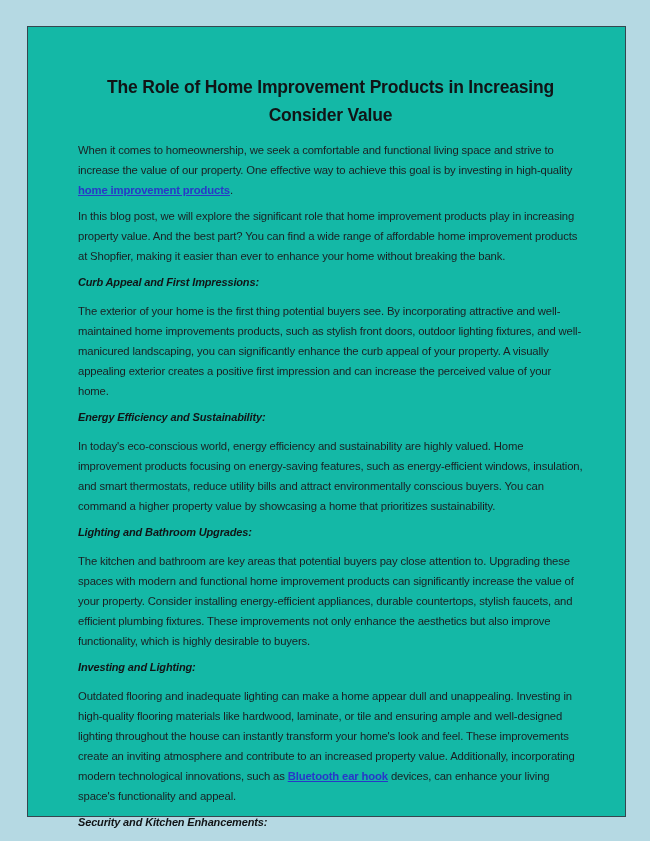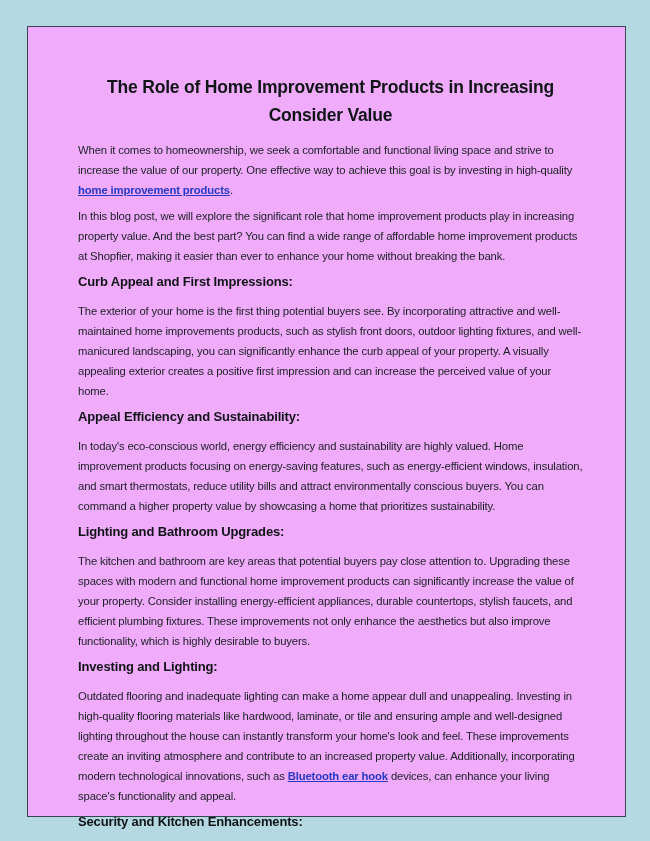--- a/index.html
+++ b/index.html
@@ -15,21 +15,21 @@
     overflow: hidden;
   }
   .page {
     position: absolute;
     left: 27px;
     top: 26px;
     width: 599px;
     height: 791px;
     border: 1px solid #35464f;
     box-sizing: border-box;
-    background: #f0abfc;
+    background: #14b8a6;
   }
   .content {
     position: absolute;
     left: 50px;
     top: 46px;
     width: 505px;
   }
   .doc-title {
     font-size: 17.5px;
     font-weight: bold;
@@ -44,26 +44,27 @@
   }
   p.body-para {
     font-size: 11.3px;
     line-height: 20px;
     letter-spacing: -0.15px;
     color: #1b1f22;
     margin: 0 0 6px 0;
     text-align: left;
   }
   h2.section-heading {
-    font-size: 13px;
+    font-size: 11px;
     font-weight: bold;
     line-height: 20px;
     color: #111416;
     letter-spacing: -0.15px;
     margin: 4px 0 9px 0;
+    font-style: italic;
   }
   a.doc-link {
     color: #2838c8;
     font-weight: bold;
     text-decoration: underline;
     cursor: pointer;
   }
 </style>
 </head>
 <body>
@@ -76,21 +77,21 @@
       <span class="title-line">Consider Value</span>
     </h1>
 
     <p class="body-para"><span>When it comes to homeownership, we seek a comfortable and functional living space and strive to increase the value of our property. One effective way to achieve this goal is by investing in high-quality </span><a class="doc-link">home improvement products</a><span>.</span></p>
 
     <p class="body-para">In this blog post, we will explore the significant role that home improvement products play in increasing property value. And the best part? You can find a wide range of affordable home improvement products at Shopfier, making it easier than ever to enhance your home without breaking the bank.</p>
 
     <h2 class="section-heading">Curb Appeal and First Impressions:</h2>
     <p class="body-para">The exterior of your home is the first thing potential buyers see. By incorporating attractive and well-maintained home improvements products, such as stylish front doors, outdoor lighting fixtures, and well-manicured landscaping, you can significantly enhance the curb appeal of your property. A visually appealing exterior creates a positive first impression and can increase the perceived value of your home.</p>
 
-    <h2 class="section-heading">Appeal Efficiency and Sustainability:</h2>
+    <h2 class="section-heading">Energy Efficiency and Sustainability:</h2>
     <p class="body-para">In today's eco-conscious world, energy efficiency and sustainability are highly valued. Home improvement products focusing on energy-saving features, such as energy-efficient windows, insulation, and smart thermostats, reduce utility bills and attract environmentally conscious buyers. You can command a higher property value by showcasing a home that prioritizes sustainability.</p>
 
     <h2 class="section-heading">Lighting and Bathroom Upgrades:</h2>
     <p class="body-para">The kitchen and bathroom are key areas that potential buyers pay close attention to. Upgrading these spaces with modern and functional home improvement products can significantly increase the value of your property. Consider installing energy-efficient appliances, durable countertops, stylish faucets, and efficient plumbing fixtures. These improvements not only enhance the aesthetics but also improve functionality, which is highly desirable to buyers.</p>
 
     <h2 class="section-heading">Investing and Lighting:</h2>
     <p class="body-para"><span>Outdated flooring and inadequate lighting can make a home appear dull and unappealing. Investing in high-quality flooring materials like hardwood, laminate, or tile and ensuring ample and well-designed lighting throughout the house can instantly transform your home's look and feel. These improvements create an inviting atmosphere and contribute to an increased property value. Additionally, incorporating modern technological innovations, such as </span><a class="doc-link">Bluetooth ear hook</a><span> devices, can enhance your living space's functionality and appeal.</span></p>
 
     <h2 class="section-heading">Security and Kitchen Enhancements:</h2>
 

